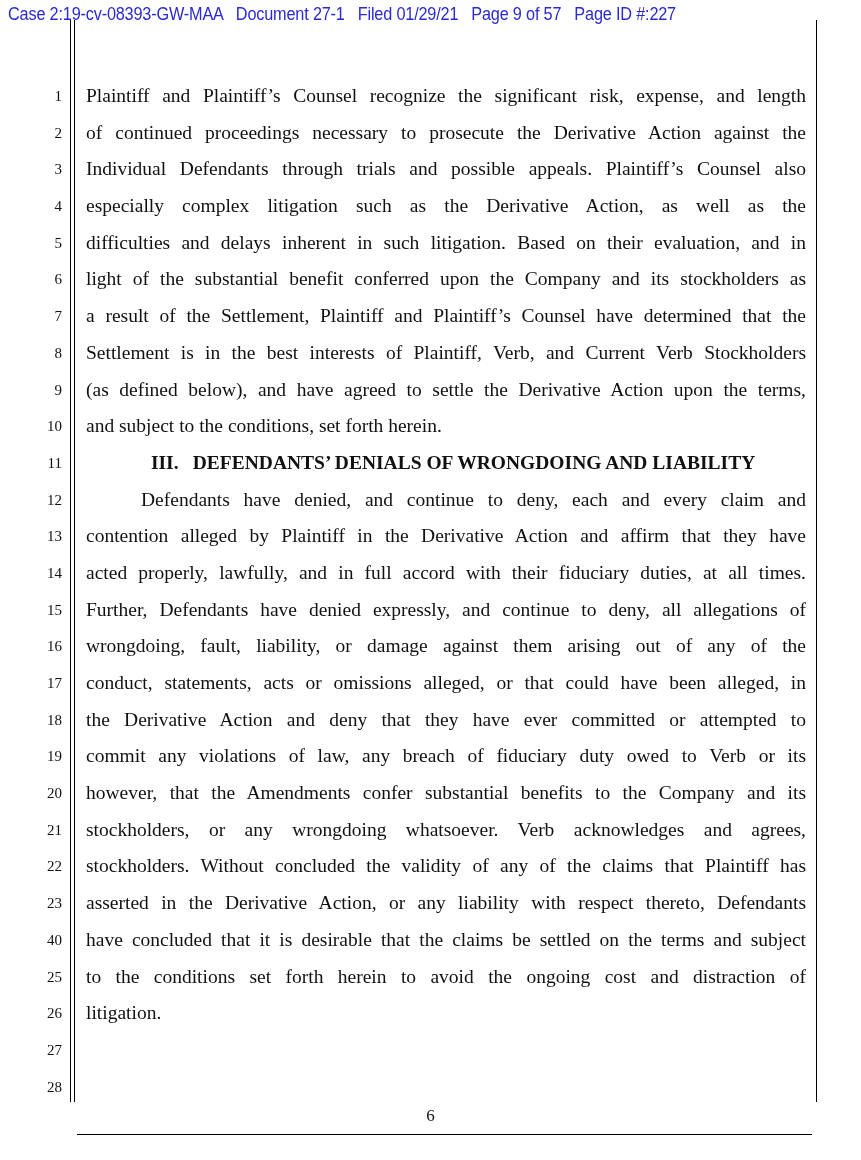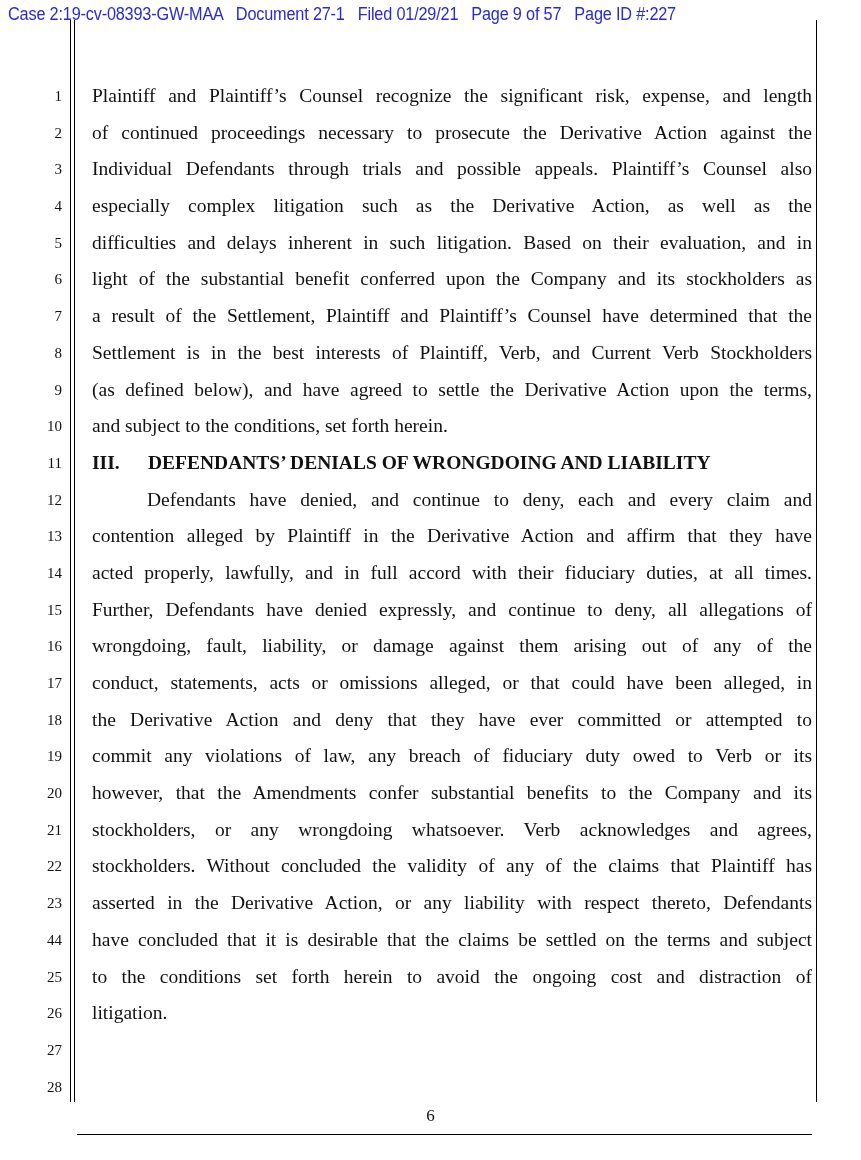--- a/index.html
+++ b/index.html
@@ -15,26 +15,26 @@
   }
   .rule-left1 { position: absolute; left: 70px; top: 20px; width: 1px; height: 1082px; background: #000; }
   .rule-left2 { position: absolute; left: 74px; top: 20px; width: 1px; height: 1082px; background: #000; }
   .rule-right { position: absolute; left: 816px; top: 20px; width: 1px; height: 1082px; background: #000; }
   .footer-rule { position: absolute; left: 77px; top: 1134px; width: 735px; height: 1px; background: #000; }
   .page-num { position: absolute; left: 0; width: 861px; top: 1106px; text-align: center; font-size: 17px; }
 
   .line-nums { position: absolute; left: 30px; top: 78px; width: 32px; }
   .ln { height: 36.7px; line-height: 36.7px; text-align: right; font-size: 15px; }
 
-  .content { position: absolute; left: 92px; top: 78px; width: 720px; }
+  .content { position: absolute; left: 86px; top: 78px; width: 720px; }
   .row { height: 36.7px; line-height: 36.7px; font-size: 19.5px; white-space: nowrap;
          text-align: justify; text-align-last: justify; overflow: hidden; }
   .row.last { text-align-last: left; }
   .row.indent { padding-left: 55px; }
-  .heading { font-weight: bold; font-size: 19.5px; white-space: nowrap; height: 36.7px; line-height: 36.7px; }
+  .heading { font-weight: bold; font-size: 19.5px; white-space: nowrap; height: 36.7px; line-height: 36.7px; text-align: center; }
   .heading .num { display: inline-block; width: 56px; }
 </style>
 </head>
 <body>
 
 <div class="header">Case 2:19-cv-08393-GW-MAA   Document 27-1   Filed 01/29/21   Page 9 of 57   Page ID #:227</div>
 
 <div class="rule-left1"></div>
 <div class="rule-left2"></div>
 <div class="rule-right"></div>
@@ -56,21 +56,21 @@
   <div class="ln">14</div>
   <div class="ln">15</div>
   <div class="ln">16</div>
   <div class="ln">17</div>
   <div class="ln">18</div>
   <div class="ln">19</div>
   <div class="ln">20</div>
   <div class="ln">21</div>
   <div class="ln">22</div>
   <div class="ln">23</div>
-  <div class="ln">44</div>
+  <div class="ln">40</div>
   <div class="ln">25</div>
   <div class="ln">26</div>
   <div class="ln">27</div>
   <div class="ln">28</div>
 </div>
 
 <div class="content">
   <div class="row">Plaintiff and Plaintiff’s Counsel recognize the significant risk, expense, and length</div>
   <div class="row">of continued proceedings necessary to prosecute the Derivative Action against the</div>
   <div class="row">Individual Defendants through trials and possible appeals.  Plaintiff’s Counsel also</div>

